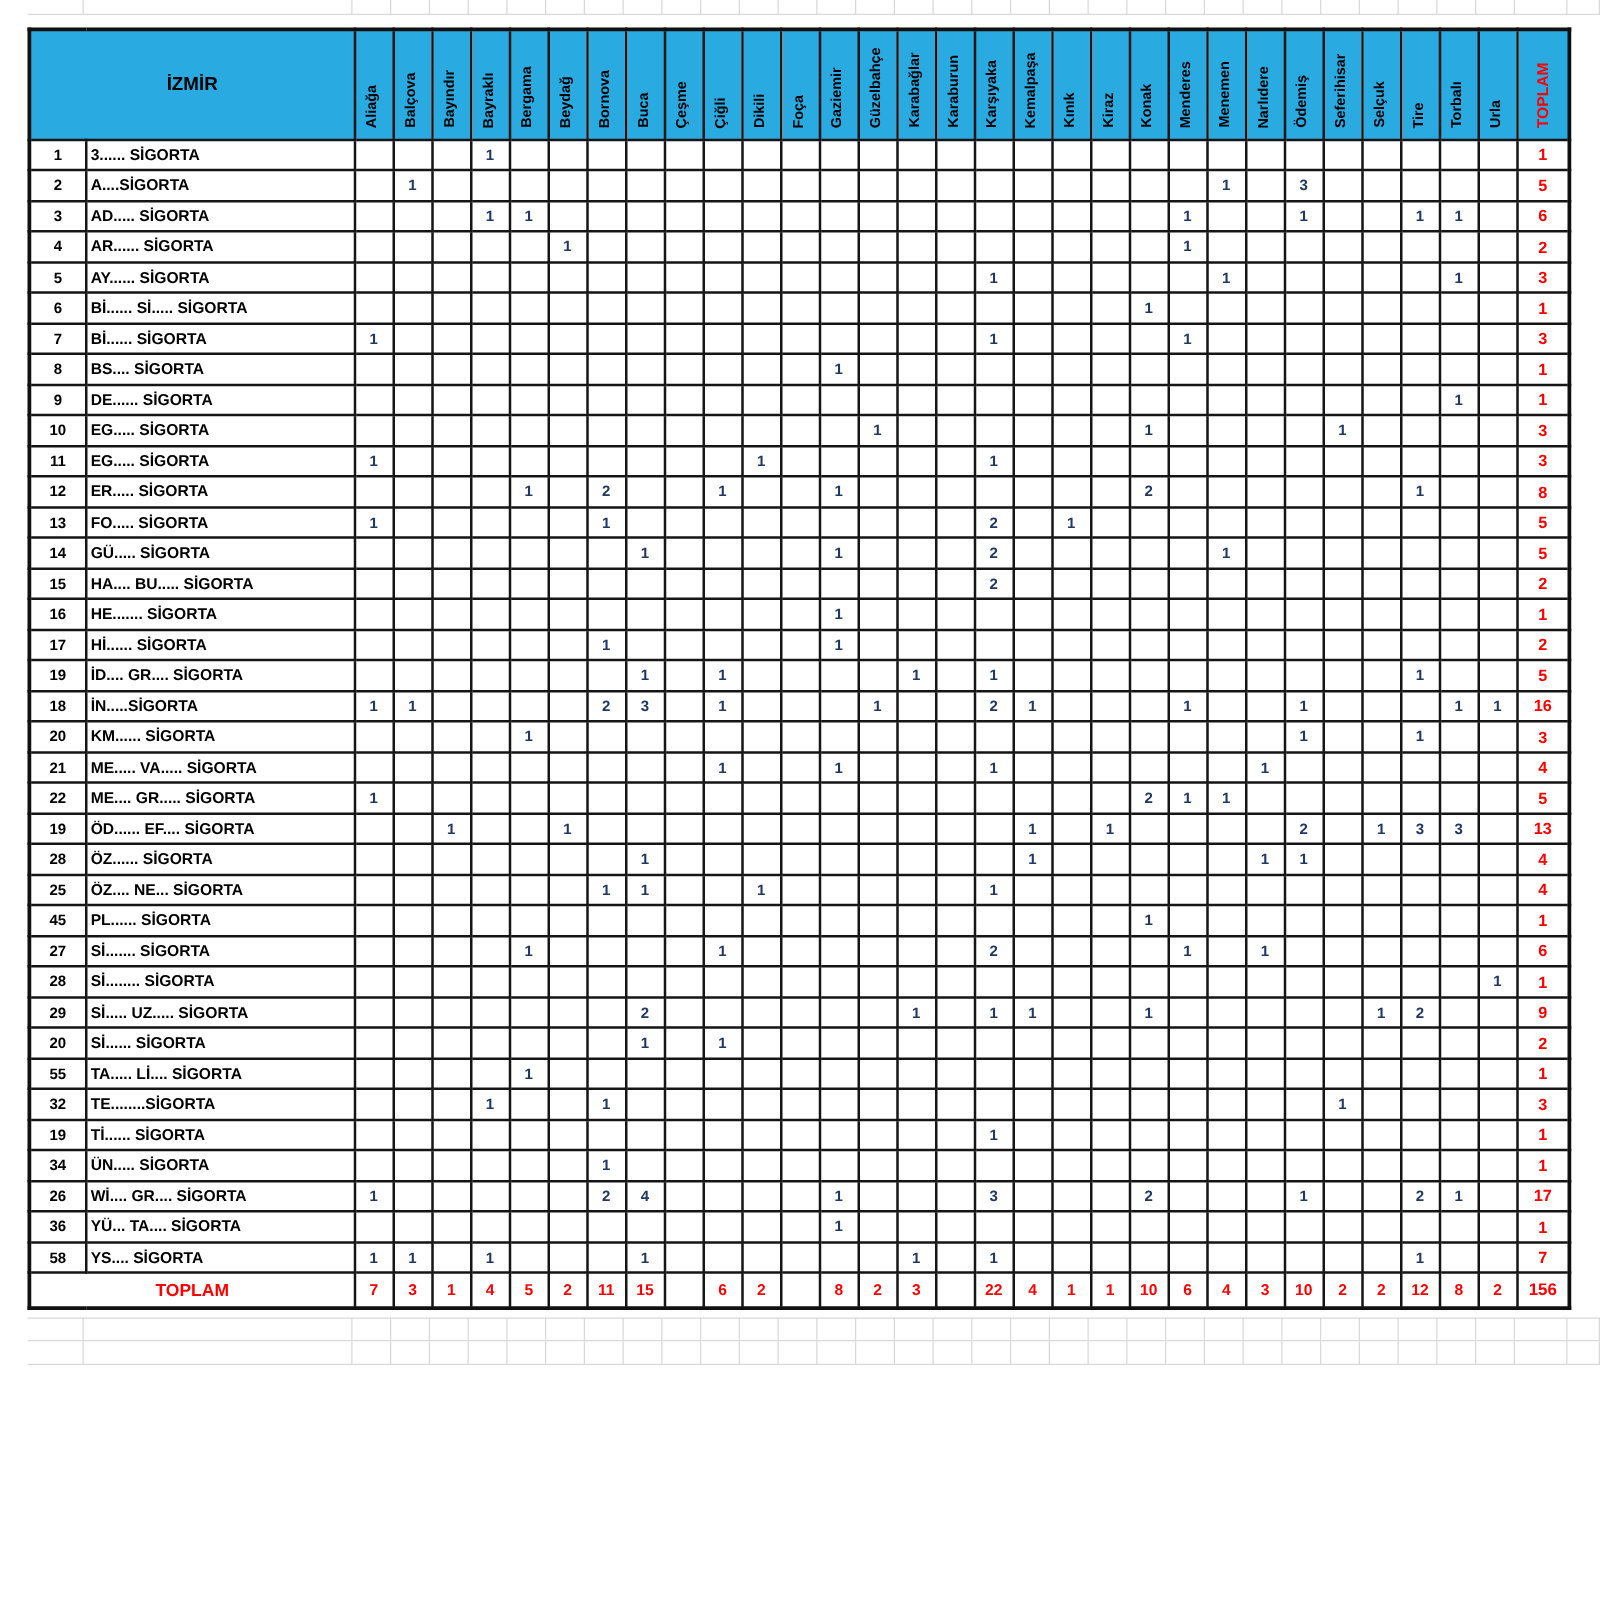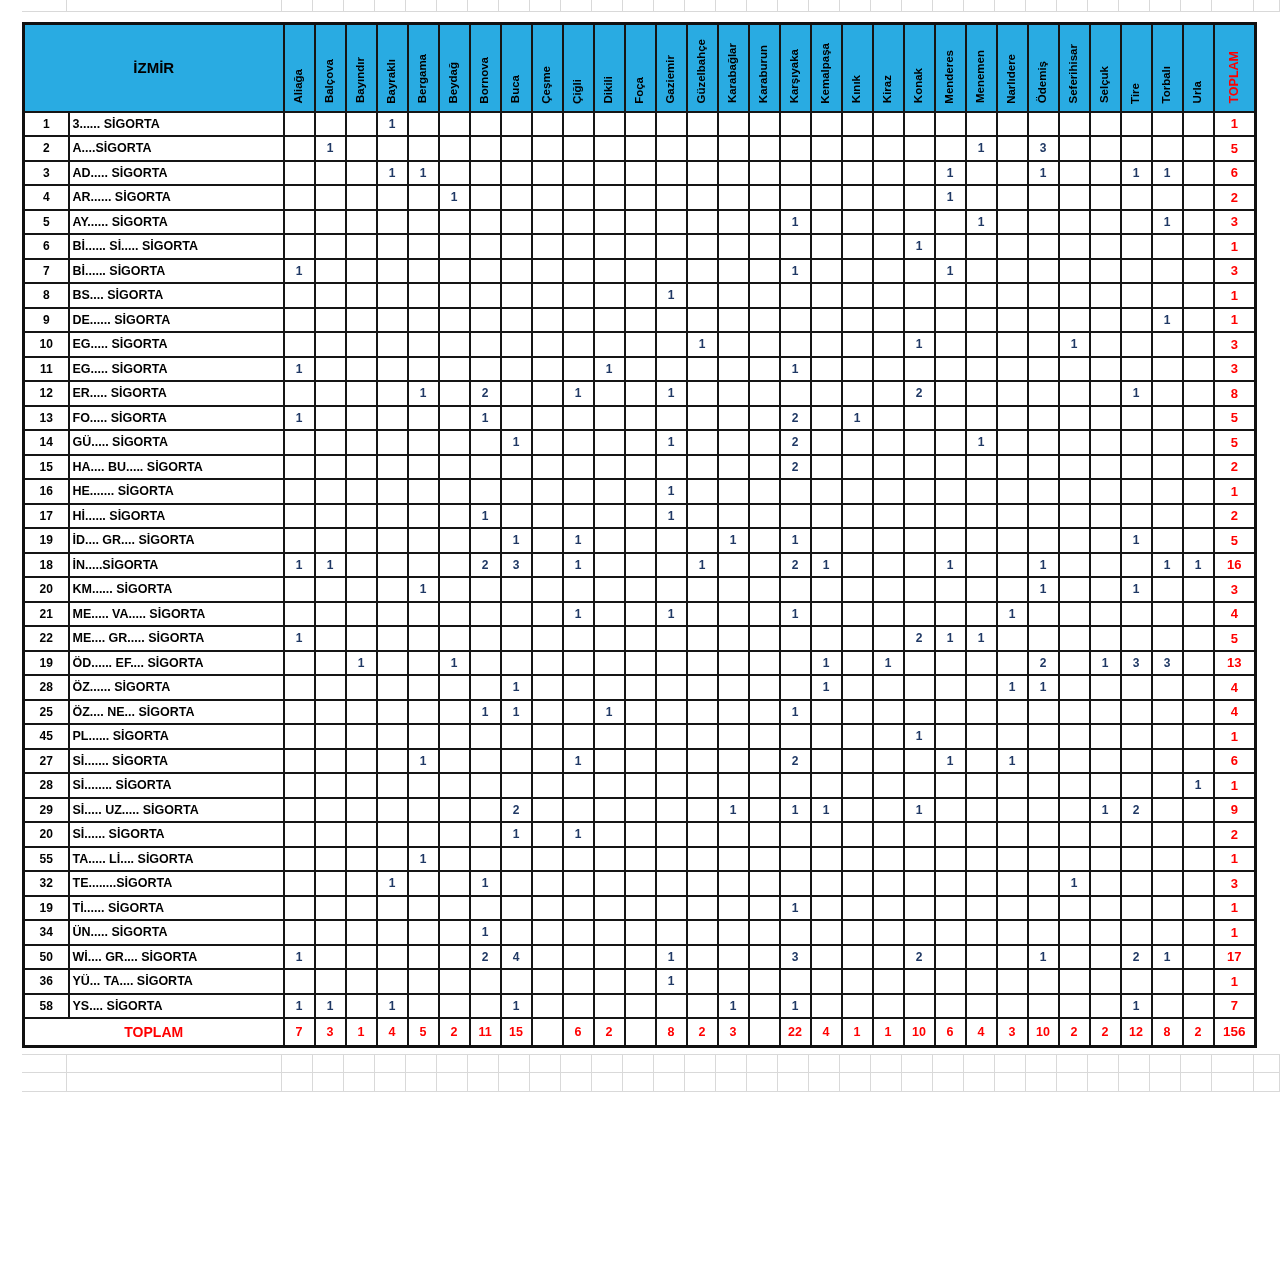--- a/index.html
+++ b/index.html
@@ -1327,21 +1327,21 @@
           <td class="val"></td>
           <td class="val"></td>
           <td class="val"></td>
           <td class="val"></td>
           <td class="val"></td>
           <td class="val"></td>
           <td class="val"></td>
           <td class="rowtotal">1</td>
         </tr>
         <tr>
-          <td class="no">50</td>
+          <td class="no">26</td>
           <td class="name">Wİ.... GR.... SİGORTA</td>
           <td class="val">1</td>
           <td class="val"></td>
           <td class="val"></td>
           <td class="val"></td>
           <td class="val"></td>
           <td class="val"></td>
           <td class="val">2</td>
           <td class="val">4</td>
           <td class="val"></td>

